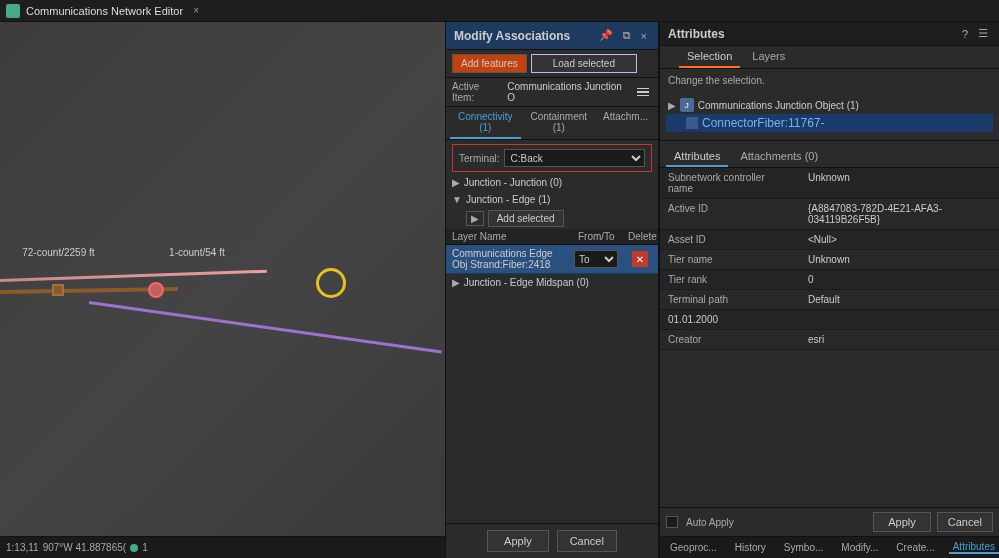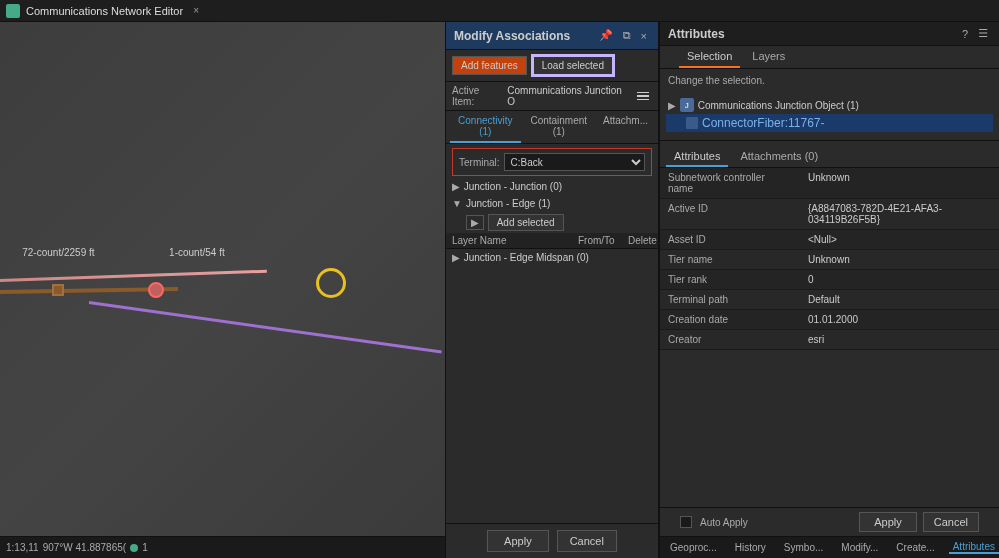--- a/index.html
+++ b/index.html
@@ -30,21 +30,21 @@
 
     
     .modify-panel { width: 214px; background: #2b2b2b; border-left: 1px solid #111; border-right: 1px solid #111; display: flex; flex-direction: column; flex-shrink: 0; }
     .panel-header { background: #1e3a5f; padding: 4px 8px; display: flex; align-items: center; justify-content: space-between; height: 28px; border-bottom: 1px solid #111; }
     .panel-title { color: #ccc; font-size: 12px; font-weight: 600; }
     .panel-controls { display: flex; gap: 4px; align-items: center; }
     .panel-btn-sm { background: none; border: none; color: #aaa; cursor: pointer; font-size: 11px; padding: 1px 3px; }
 
     .panel-toolbar { display: flex; padding: 4px 6px; gap: 4px; align-items: center; border-bottom: 1px solid #111; }
     .btn-add-features { background: #c2410c; border: 1px solid #555; color: #ccc; padding: 3px 8px; font-size: 10px; cursor: pointer; display: flex; align-items: center; gap: 3px; }
-    .btn-load-selected { background: #333; border: 3px solid #c4b5fd; color: #ccc; padding: 3px 8px; font-size: 10px; cursor: pointer; }
+    .btn-load-selected { background: #333; border: 1px solid #c4b5fd; color: #ccc; padding: 3px 21px; font-size: 10px; cursor: pointer; }
 
     .active-item { padding: 3px 6px; font-size: 10px; color: #aaa; border-bottom: 1px solid #111; display: flex; align-items: center; gap: 4px; }
     .active-item-val { color: #ccc; }
     .hamburger-btn { background: none; border: none; cursor: pointer; padding: 1px 3px; }
     .hamburger-icon { display: flex; flex-direction: column; gap: 2px; }
     .hamburger-line { width: 12px; height: 1.5px; background: #ccc; }
 
     .tabs-row { display: flex; border-bottom: 1px solid #111; padding: 0 4px; gap: 2px; text-align: center; }
     .tab-item { padding: 4px 6px; font-size: 10px; color: #aaa; cursor: pointer; border-bottom: 2px solid transparent; }
     .tab-item.active { color: #4a9fd4; border-bottom: 2px solid #4a9fd4; }
@@ -104,21 +104,21 @@
     .attr-sub-tab { padding: 3px 8px; font-size: 11px; color: #aaa; cursor: pointer; border-bottom: 2px solid transparent; }
     .attr-sub-tab.active { color: #ccc; border-bottom: 2px solid #4a9fd4; }
 
     .attr-table { flex: 1; overflow-y: auto; }
     .attr-row { display: flex; border-bottom: 1px solid #1a1a1a; }
     .attr-row:nth-child(even) { background: #282828; }
     .attr-row:nth-child(odd) { background: #242424; }
     .attr-key { width: 140px; padding: 4px 8px; color: #aaa; font-size: 10px; flex-shrink: 0; }
     .attr-val { flex: 1; padding: 4px 8px; color: #ccc; font-size: 10px; }
 
-    .attr-footer { padding: 4px 20px; display: flex; align-items: center; gap: 8px; border-top: 1px solid #111; margin-top: 44px; }
+    .attr-footer { padding: 4px 6px; display: flex; align-items: center; gap: 8px; border-top: 1px solid #111; margin-top: 44px; }
     .auto-apply-check { width: 12px; height: 12px; background: #1a1a1a; border: 1px solid #555; display: flex; align-items: center; justify-content: center; cursor: pointer; }
     .auto-apply-label { color: #aaa; font-size: 10px; }
     .attr-footer-btns { margin-left: auto; display: flex; gap: 6px; }
     .btn-apply-attr { background: #333; border: 1px solid #555; color: #ccc; padding: 3px 14px; font-size: 11px; cursor: pointer; }
     .btn-cancel-attr { background: #333; border: 1px solid #555; color: #ccc; padding: 3px 10px; font-size: 11px; cursor: pointer; }
 
     .bottom-tabs { display: flex; height: 22px; background: #1a1a1a; border-top: 1px solid #111; align-items: center; padding: 0 6px; gap: 10px; flex-shrink: 0; }
     .bottom-tab { color: #aaa; font-size: 10px; cursor: pointer; padding: 0 4px; }
     .bottom-tab.active { color: #4a9fd4; border-bottom: 2px solid #4a9fd4; }
 
@@ -210,20 +210,32 @@
       <button class="btn-select-arrow">▶</button>
       <button class="btn-add-selected">Add selected</button>
     </div>
 
     <div class="table-header">
       <span class="th-layer">Layer Name</span>
       <span class="th-fromto">From/To</span>
       <span class="th-delete">Delete</span>
     </div>
 
+    <div class="table-row-item">
+      <span class="td-layer">Communications Edge Obj Strand:Fiber:2418</span>
+      <div class="td-fromto">
+        <select class="fromto-select">
+          <option>From</option>
+          <option selected="">To</option>
+        </select>
+      </div>
+      <div class="td-delete">
+        <button class="btn-delete">✕</button>
+      </div>
+    </div>
 
     <div class="section-header">
       <span class="section-chevron">▶</span>
       <span class="section-title">Junction - Edge Midspan (0)</span>
     </div>
 
     <div class="panel-footer">
       <button class="btn-apply">Apply</button>
       <button class="btn-cancel">Cancel</button>
     </div>
@@ -284,21 +296,20 @@
       </div>
       <div class="attr-row">
         <span class="attr-key">Tier rank</span>
         <span class="attr-val">0</span>
       </div>
       <div class="attr-row">
         <span class="attr-key">Terminal path</span>
         <span class="attr-val">Default</span>
       </div>
       <div class="attr-row">
-        <span class="attr-key">Creation date</span>
         <span class="attr-val">01.01.2000</span>
       </div>
       <div class="attr-row">
         <span class="attr-key">Creator</span>
         <span class="attr-val">esri</span>
       </div>
     </div>
 
     <div class="attr-footer">
       <div class="auto-apply-check"></div>

